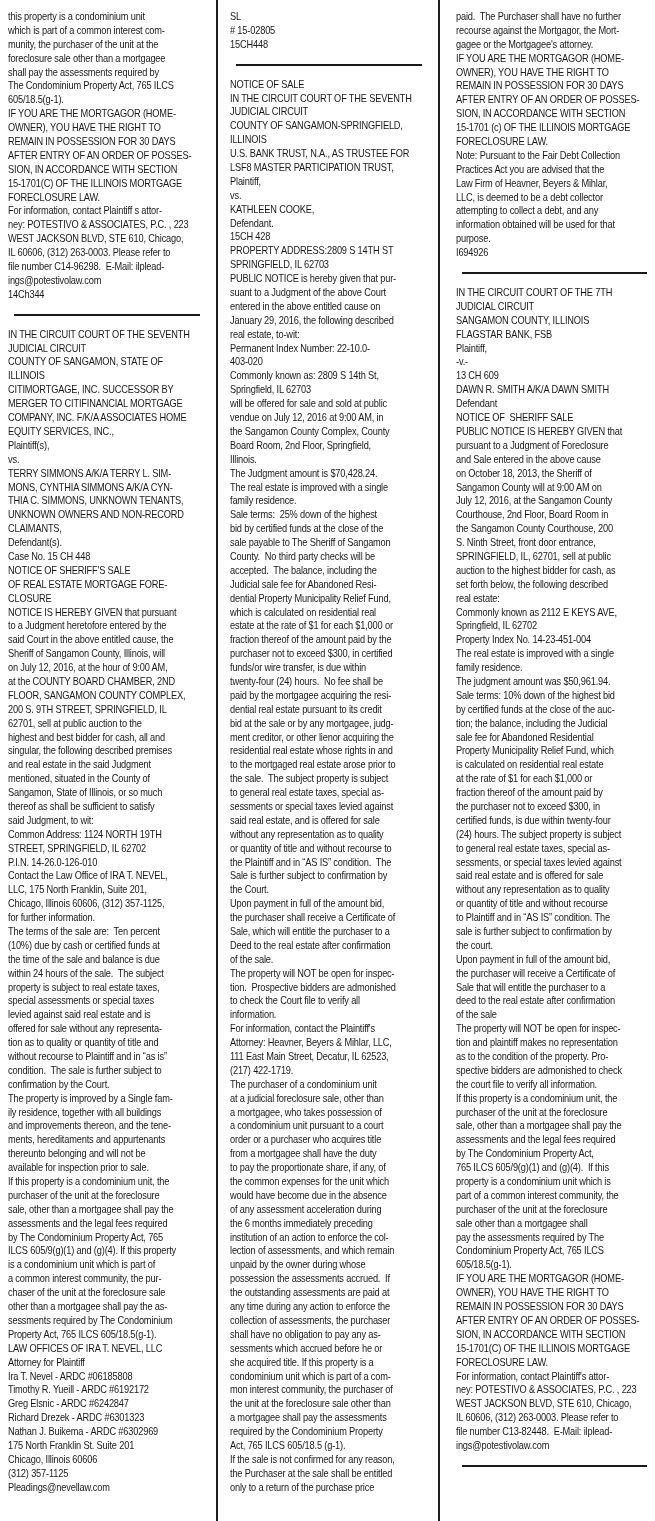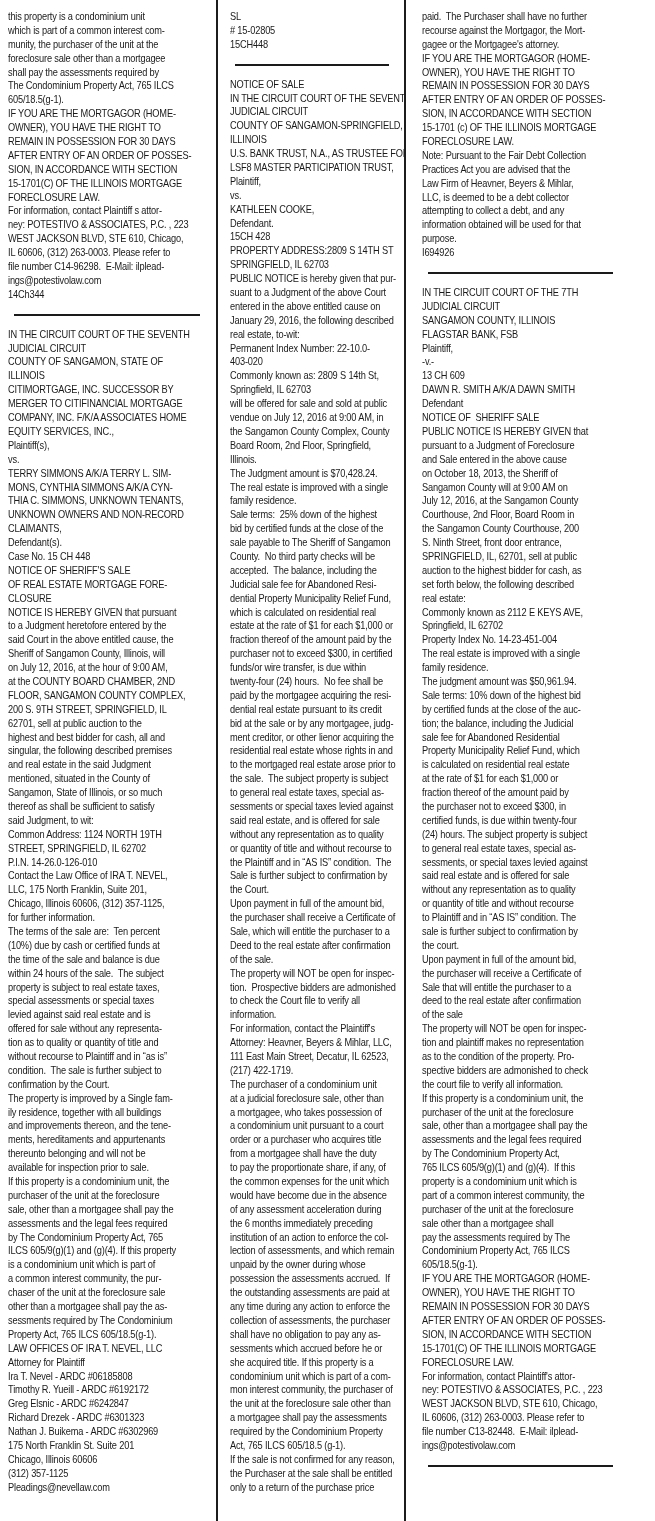--- a/index.html
+++ b/index.html
@@ -19,21 +19,21 @@
   #columns {
     display: flex;
     width: 655px;
     height: 1521px;
   }
   .col {
     box-sizing: border-box;
     overflow: hidden;
   }
   .col-1 { width: 216px; padding: 10px 10px 0 8px; }
-  .col-2 { width: 188px; padding: 10px 10px 0 12px; border-left: 2px solid #1c1c1c; }
+  .col-2 { width: 222px; padding: 10px 10px 0 12px; border-left: 2px solid #1c1c1c; }
   .col-3 { width: 217px; padding: 10px 2px 0 16px; border-left: 2px solid #1c1c1c; }
   .line {
     font-size: 11px;
     line-height: 13.9px;
     height: 13.9px;
     letter-spacing: -0.2px;
     white-space: pre;
     overflow: visible;
   }
   .line span {

